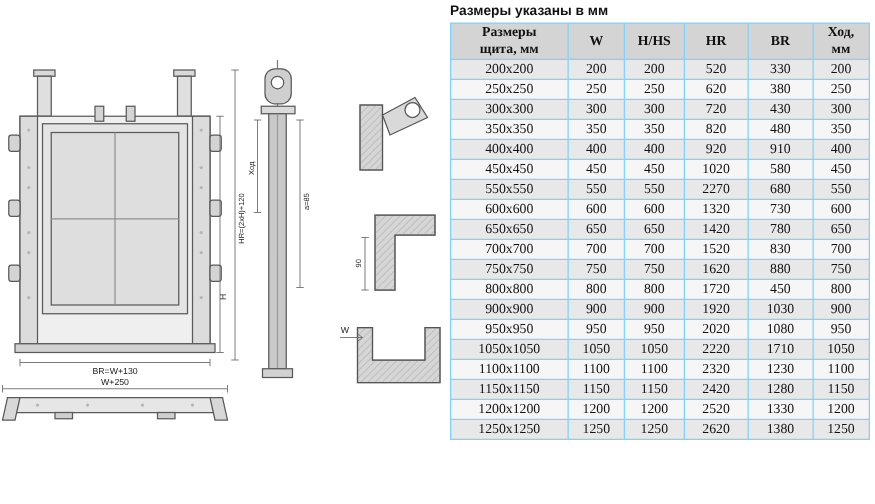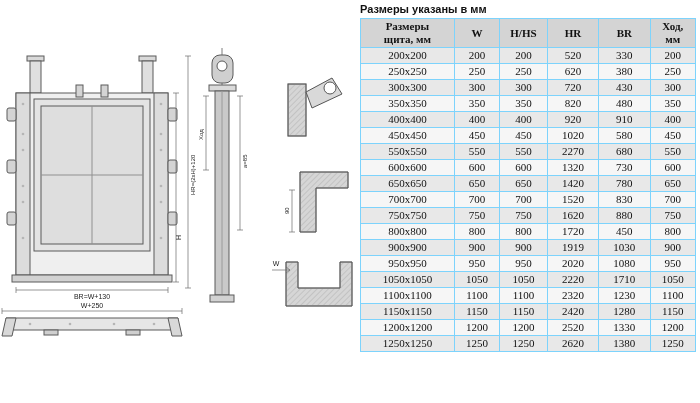--- a/index.html
+++ b/index.html
@@ -297,21 +297,21 @@
             <td>800</td>
             <td>800</td>
             <td>1720</td>
             <td>450</td>
             <td>800</td>
           </tr>
           <tr>
             <td>900x900</td>
             <td>900</td>
             <td>900</td>
-            <td>1919</td>
+            <td>1920</td>
             <td>1030</td>
             <td>900</td>
           </tr>
           <tr>
             <td>950x950</td>
             <td>950</td>
             <td>950</td>
             <td>2020</td>
             <td>1080</td>
             <td>950</td>

